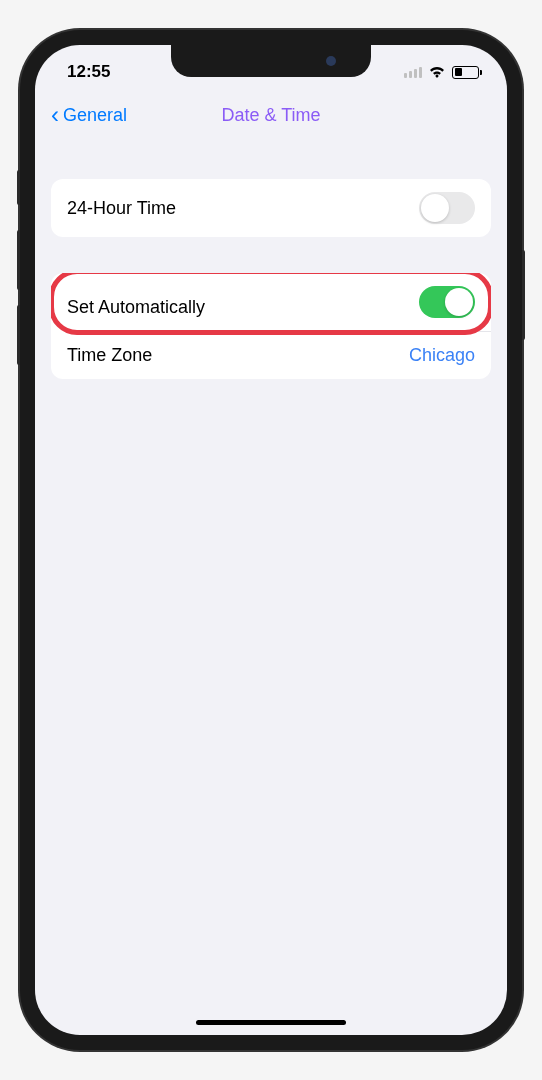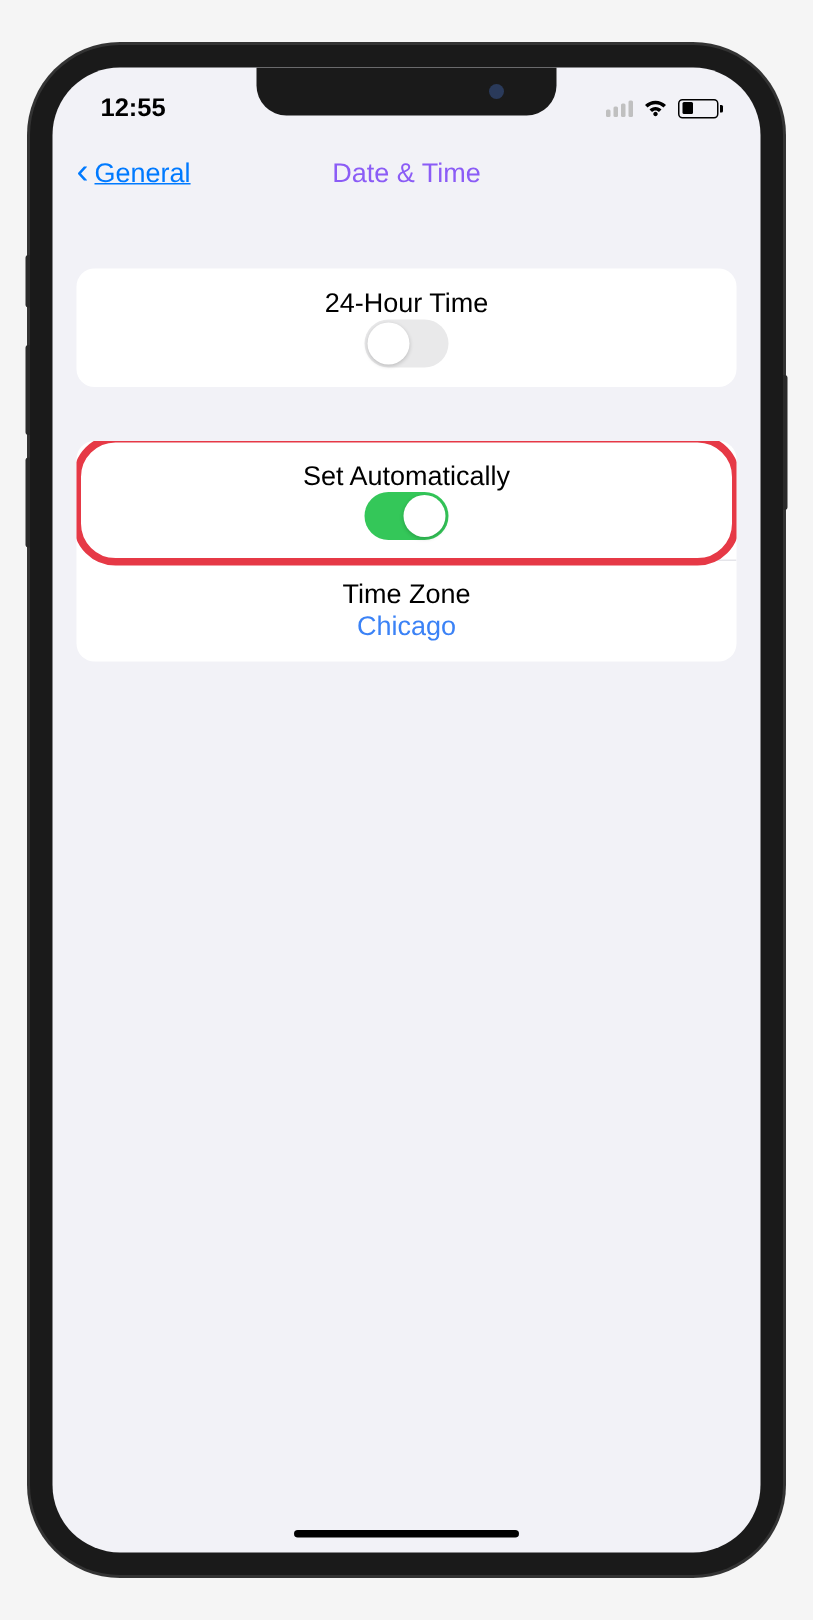--- a/index.html
+++ b/index.html
@@ -146,21 +146,20 @@
       cursor: pointer;
     }
     
     .back-chevron {
       font-size: 24px;
       font-weight: 500;
       line-height: 1;
     }
     
     .back-label {
-      text-decoration: underline;
     }
     
     .nav-title {
       position: absolute;
       left: 50%;
       transform: translateX(-50%);
       font-size: 18px;
       font-weight: 400;
       color: #8b5cf6;
     }
@@ -176,21 +175,20 @@
       margin-bottom: 36px;
     }
     
     .row {
       display: flex;
       justify-content: space-between;
       align-items: center;
       padding: 13px 16px;
       min-height: 48px;
       position: relative;
-      flex-direction: column;
     }
     
     .row + .row::before {
       content: '';
       position: absolute;
       top: 0;
       left: 16px;
       right: 0;
       height: 1px;
       background: #e5e5ea;
@@ -247,20 +245,21 @@
       top: -4px;
       left: -2px;
       right: -2px;
       bottom: -4px;
       pointer-events: none;
       z-index: 5;
     }
     
     .row-highlighted {
       position: relative;
+      align-items: flex-end;
     }
     
     .home-indicator {
       position: absolute;
       bottom: 10px;
       left: 50%;
       transform: translateX(-50%);
       width: 150px;
       height: 5px;
       background: #000;

